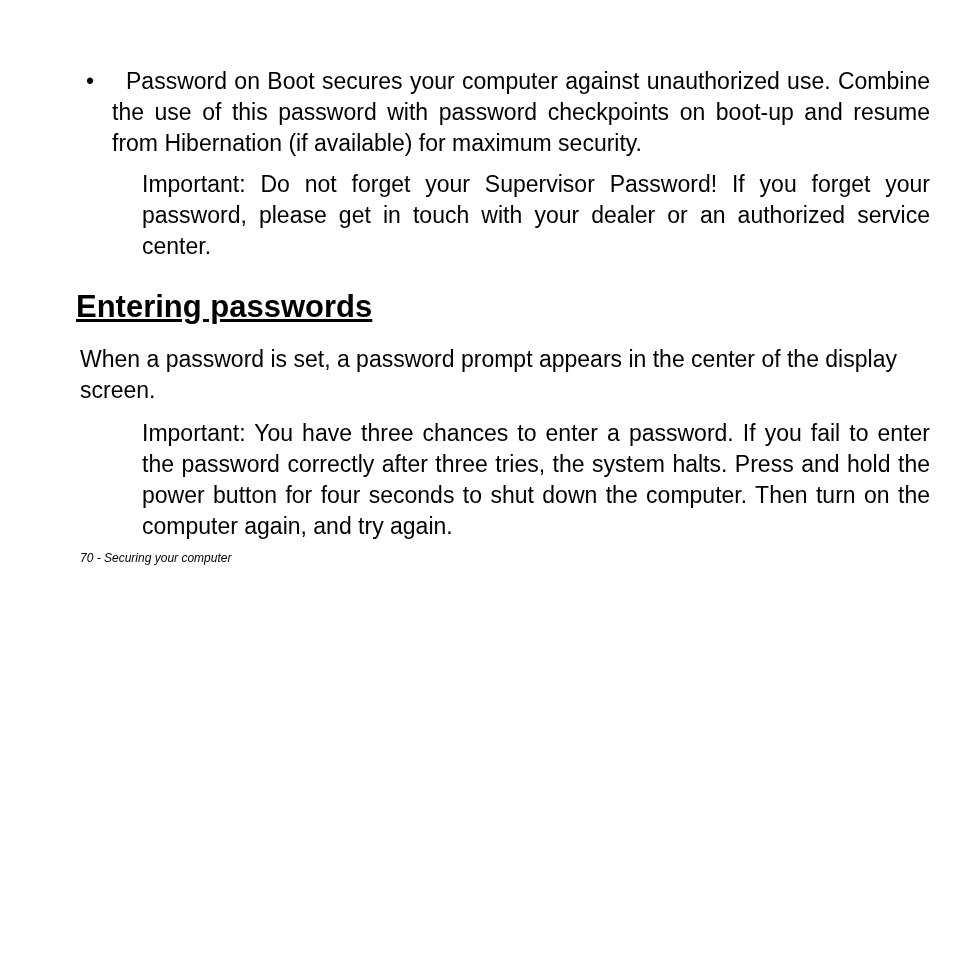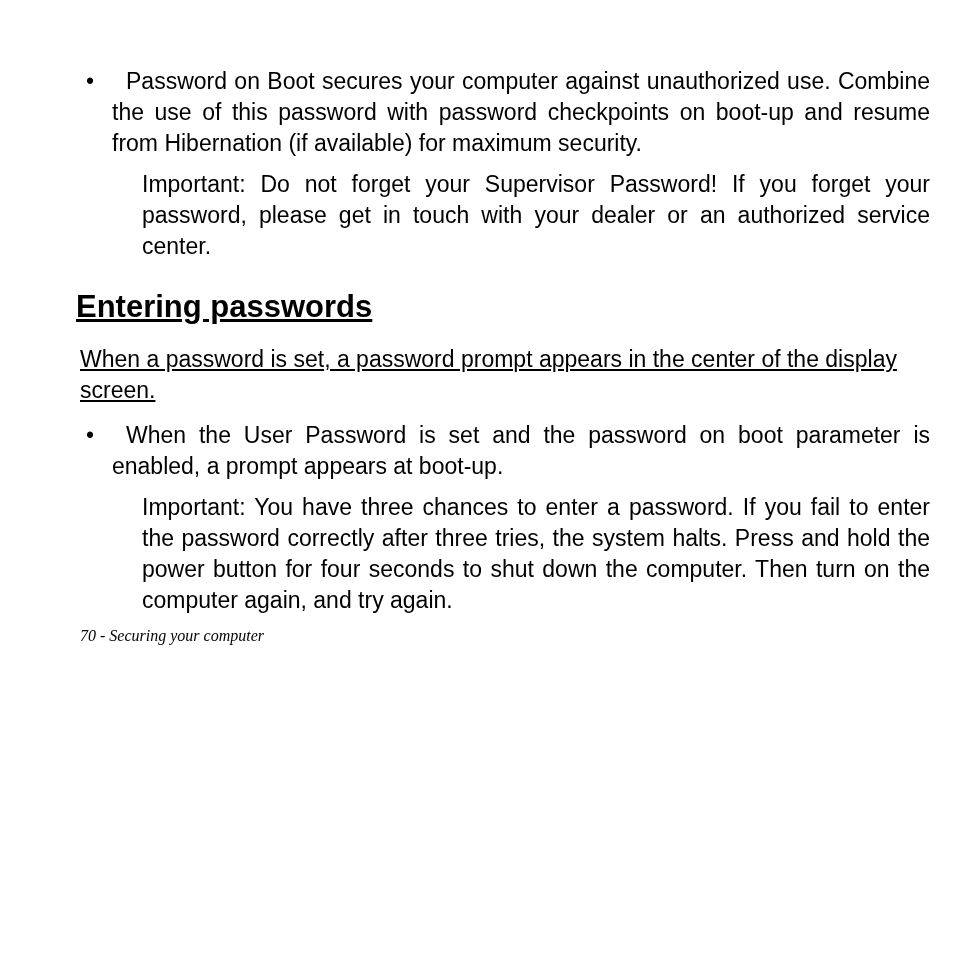--- a/index.html
+++ b/index.html
@@ -39,46 +39,41 @@
     }
     h2.section {
       font-weight: bold;
       font-size: 31px;
       text-decoration: underline;
       margin: 24px 0 16px 10px;
     }
     p.intro {
       margin-bottom: 12px;
       text-align: left;
-      text-decoration: underline;
     }
     .footer {
       font-style: italic;
-      font-size: 16px;
+      font-size: 12px;
       margin-top: 8px;
-      font-family: Liberation Serif, serif;
     }
     b { font-weight: bold; }
   </style>
 </head>
 <body>
 
 <ul class="bullets">
   <li>
     <span>Password on Boot secures your computer against unauthorized use. Combine the use of this password with password checkpoints on boot-up and resume from Hibernation (if available) for maximum security.</span>
   </li>
 </ul>
 
 <div class="note">Important: Do not forget your Supervisor Password! If you forget your password, please get in touch with your dealer or an authorized service center.</div>
 
 <h2 class="section">Entering passwords</h2>
 
 <p class="intro">When a password is set, a password prompt appears in the center of the display screen.</p>
 
 <ul class="bullets">
-  <li>
-    <span>When the User Password is set and the password on boot parameter is enabled, a prompt appears at boot-up.</span>
-  </li>
 </ul>
 
 <div class="note">Important: You have three chances to enter a password. If you fail to enter the password correctly after three tries, the system halts. Press and hold the power button for four seconds to shut down the computer. Then turn on the computer again, and try again.</div>
 
 <div class="footer">70 - Securing your computer</div>
 
 </body></html>

